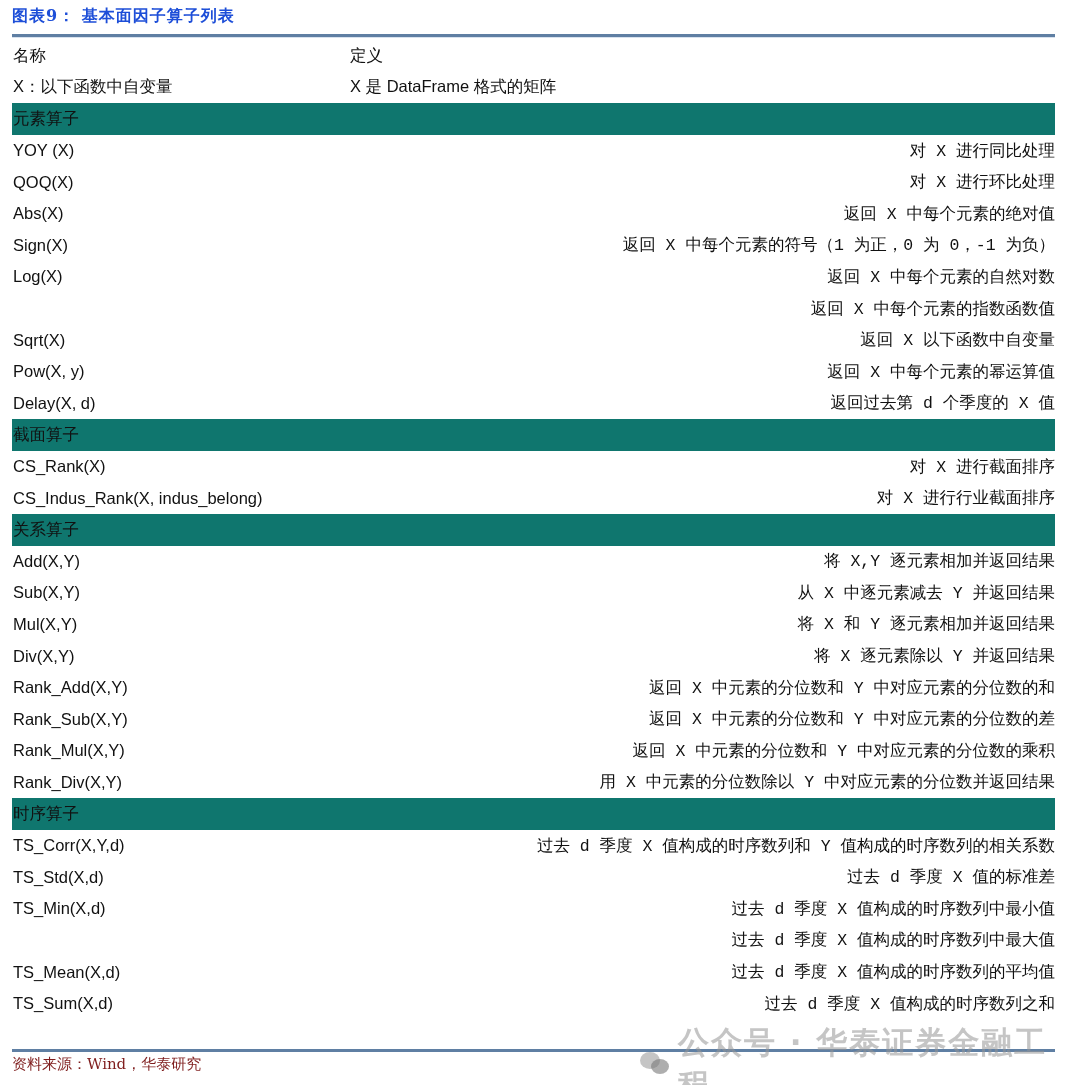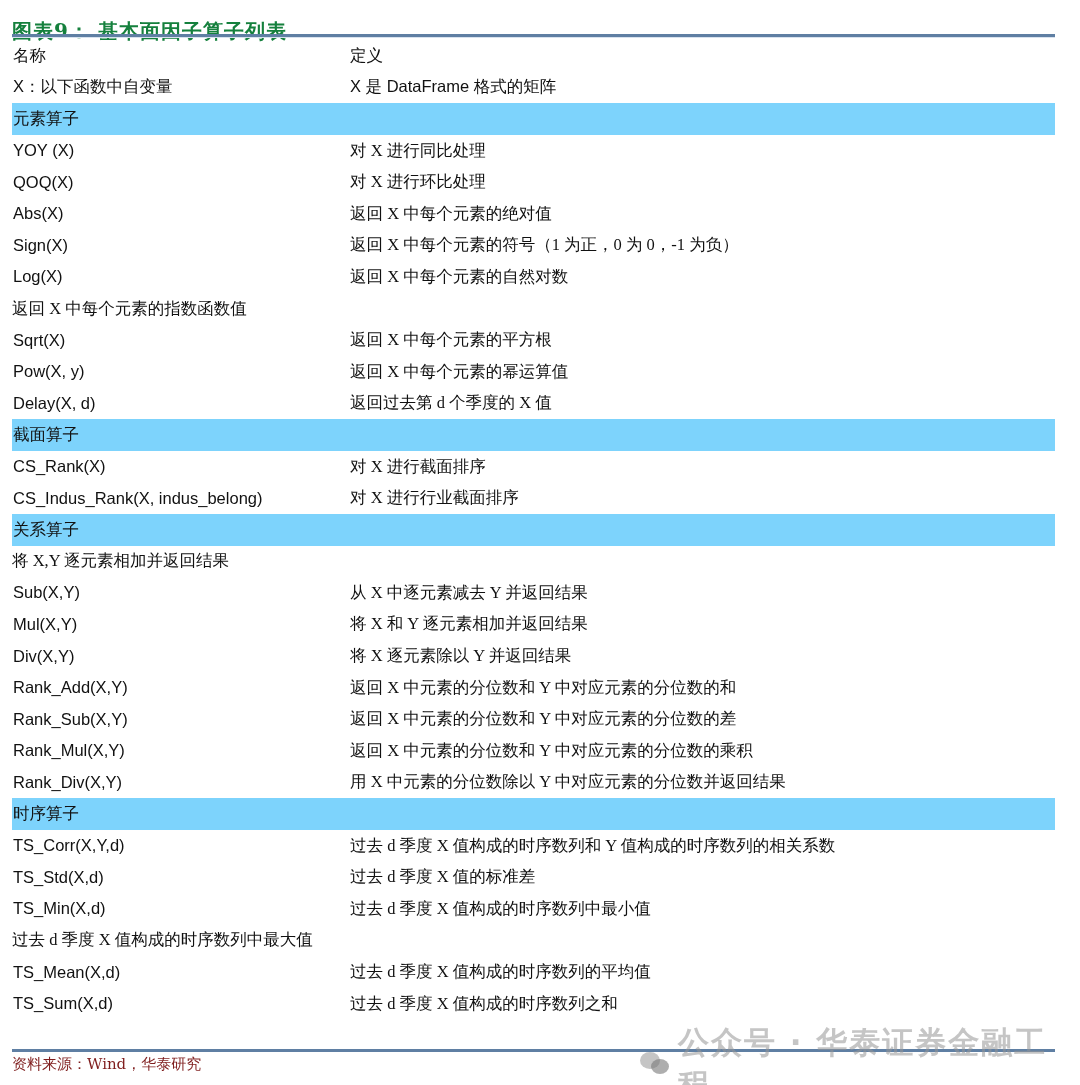--- a/index.html
+++ b/index.html
@@ -1,28 +1,28 @@
 <!DOCTYPE html>
 <html><head>
 <meta charset="utf-8">
 <style>
   html, body { margin:0; padding:0; background:#ffffff; }
   body { width:1080px; height:1085px; position:relative; overflow:hidden;
          font-family:"Liberation Sans","DejaVu Sans",sans-serif; color:#111; }
-  .title { position:absolute; left:12px; top:18px; font-size:20px; font-weight:bold;
-           font-family:"DejaVu Serif","Liberation Serif",serif; color:#15803d; letter-spacing:1px; }
+  .title { position:absolute; left:12px; top:6px; font-size:16px; font-weight:bold;
+           font-family:"DejaVu Serif","Liberation Serif",serif; color:#1d4ed8; letter-spacing:1px; }
   .title-rule { position:absolute; left:12px; top:34px; width:1043px; height:3px; background:#5f7fa3; }
   .title-rule2 { position:absolute; left:12px; top:37px; width:1043px; height:1px; background:#d8e2ee; }
   .table { position:absolute; left:12px; top:40px; width:1043px; }
   .row { height:31.6px; display:flex; align-items:center; font-size:16.5px; }
   .row .c1 { width:337px; padding-left:1px; white-space:nowrap; }
   .row .c2 { flex:1; white-space:nowrap; }
-  .cjk { font-family:Liberation Serif, serif; }
+  .cjk { font-family:Liberation Mono, monospace;text-align:right; }
   .hdr { font-weight:normal; font-family:"DejaVu Serif","Liberation Serif",serif; }
-  .section { background:#7dd3fc; }
+  .section { background:#0f766e; }
   .section .c1 { font-family:"DejaVu Serif","Liberation Serif",serif; }
   .bottom-rule { position:absolute; left:12px; top:1049px; width:1043px; height:3px; background:#5f7fa3; }
   .source { position:absolute; left:12px; top:1055px; font-size:15px; color:#7f1d1d;
             font-family:"DejaVu Serif","Liberation Serif",serif; }
   .watermark { position:absolute; left:640px; top:1022px; font-size:31px; color:rgba(150,150,150,0.55);
                font-family:"DejaVu Sans",sans-serif; letter-spacing:2px; display:flex; align-items:center;font-weight:bold; }
   .wm-icon { width:30px; height:24px; margin-right:8px; position:relative; }
   .wm-icon .b1 { position:absolute; left:0; top:0; width:20px; height:17px; border-radius:50%; background:rgba(150,150,150,0.55); }
   .wm-icon .b2 { position:absolute; left:11px; top:7px; width:18px; height:15px; border-radius:50%; background:rgba(120,120,120,0.6); }
 </style>
@@ -65,21 +65,21 @@
       </div>
       <div class="row">
         <div class="c1">Log(X)</div>
         <div class="c2 cjk">返回 X 中每个元素的自然对数</div>
       </div>
       <div class="row">
         <div class="c2 cjk">返回 X 中每个元素的指数函数值</div>
       </div>
       <div class="row">
         <div class="c1">Sqrt(X)</div>
-        <div class="c2 cjk">返回 X 中每个元素的平方根</div>
+        <div class="c2 cjk">返回 X 以下函数中自变量</div>
       </div>
       <div class="row">
         <div class="c1">Pow(X, y)</div>
         <div class="c2 cjk">返回 X 中每个元素的幂运算值</div>
       </div>
       <div class="row">
         <div class="c1">Delay(X, d)</div>
         <div class="c2 cjk">返回过去第 d 个季度的 X 值</div>
       </div>
       <div class="row section">
@@ -92,20 +92,21 @@
       </div>
       <div class="row">
         <div class="c1">CS_Indus_Rank(X, indus_belong)</div>
         <div class="c2 cjk">对 X 进行行业截面排序</div>
       </div>
       <div class="row section">
         <div class="c1">关系算子</div>
         <div class="c2"></div>
       </div>
       <div class="row">
+        <div class="c1">Add(X,Y)</div>
         <div class="c2 cjk">将 X,Y 逐元素相加并返回结果</div>
       </div>
       <div class="row">
         <div class="c1">Sub(X,Y)</div>
         <div class="c2 cjk">从 X 中逐元素减去 Y 并返回结果</div>
       </div>
       <div class="row">
         <div class="c1">Mul(X,Y)</div>
         <div class="c2 cjk">将 X 和 Y 逐元素相加并返回结果</div>
       </div>

